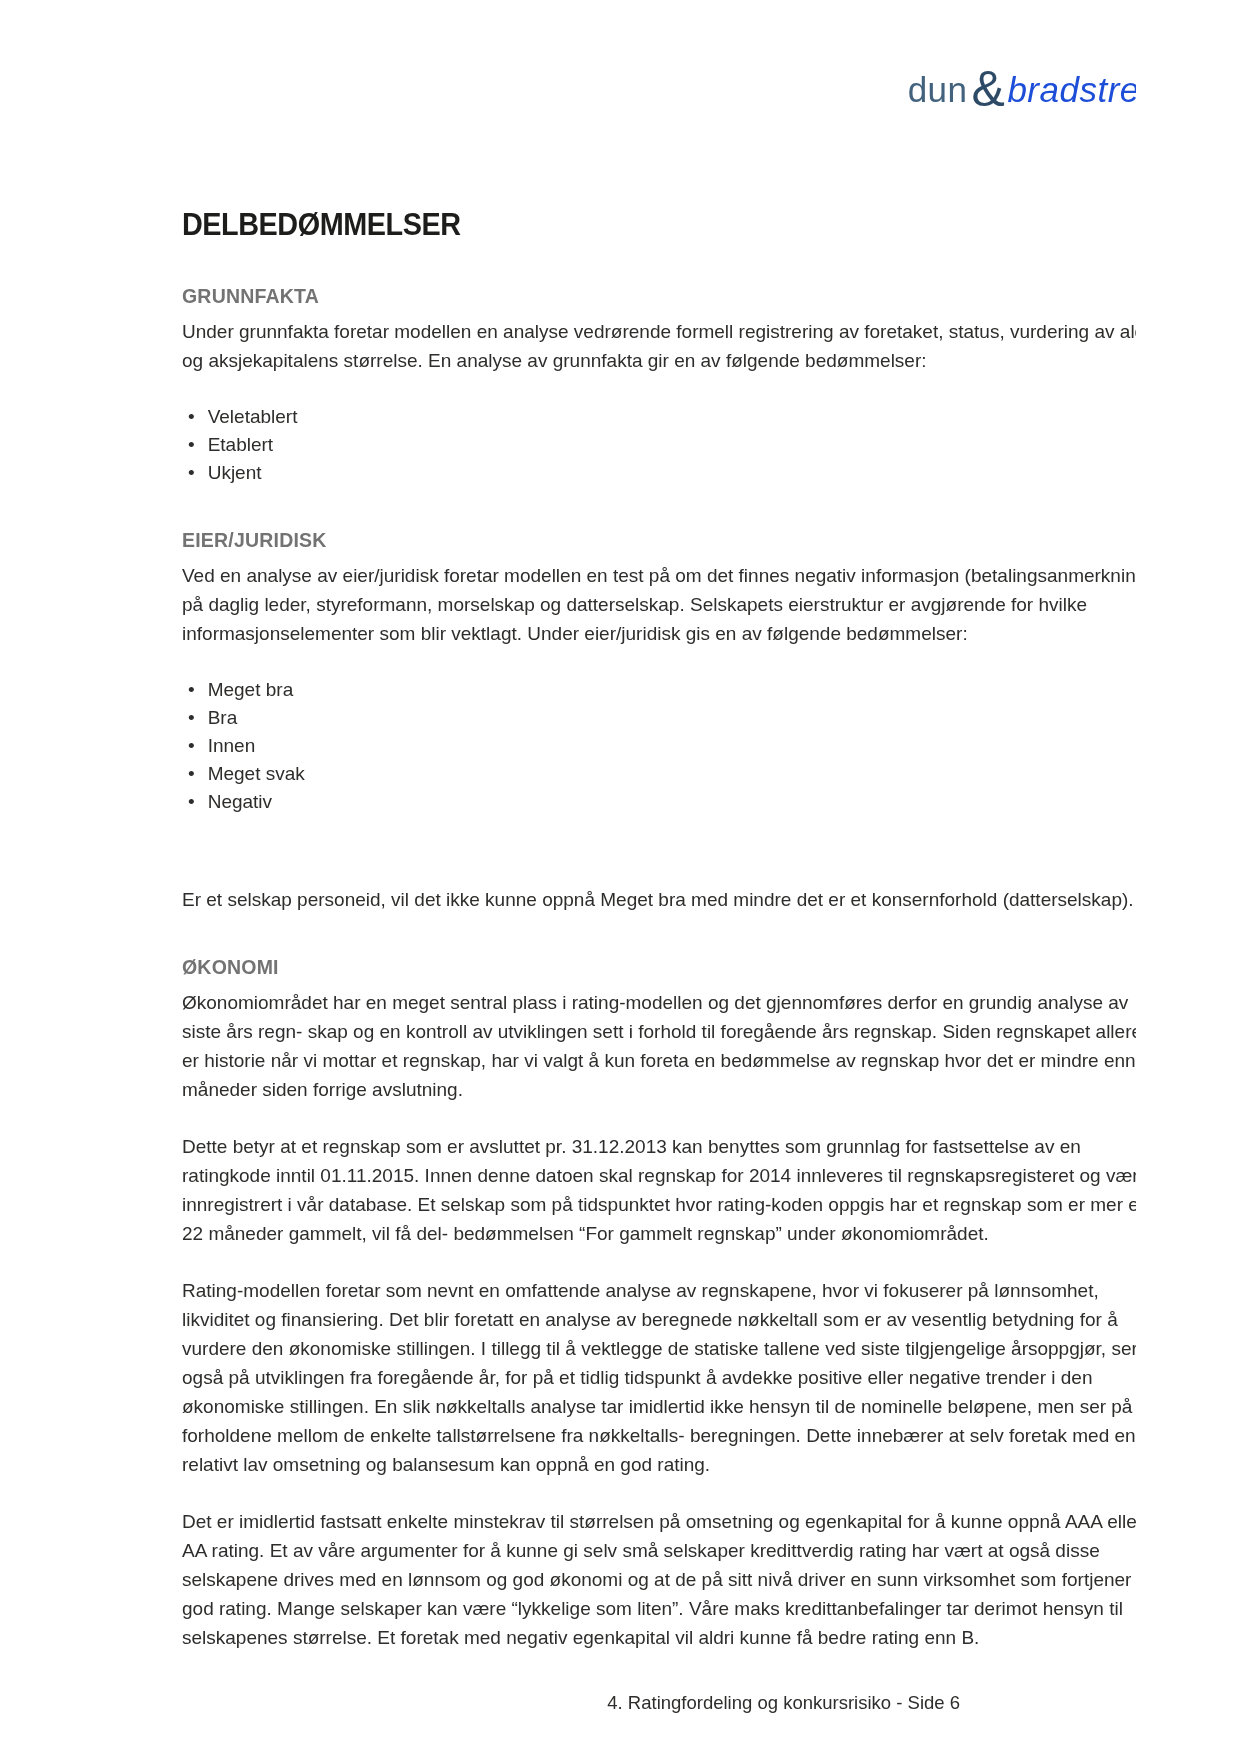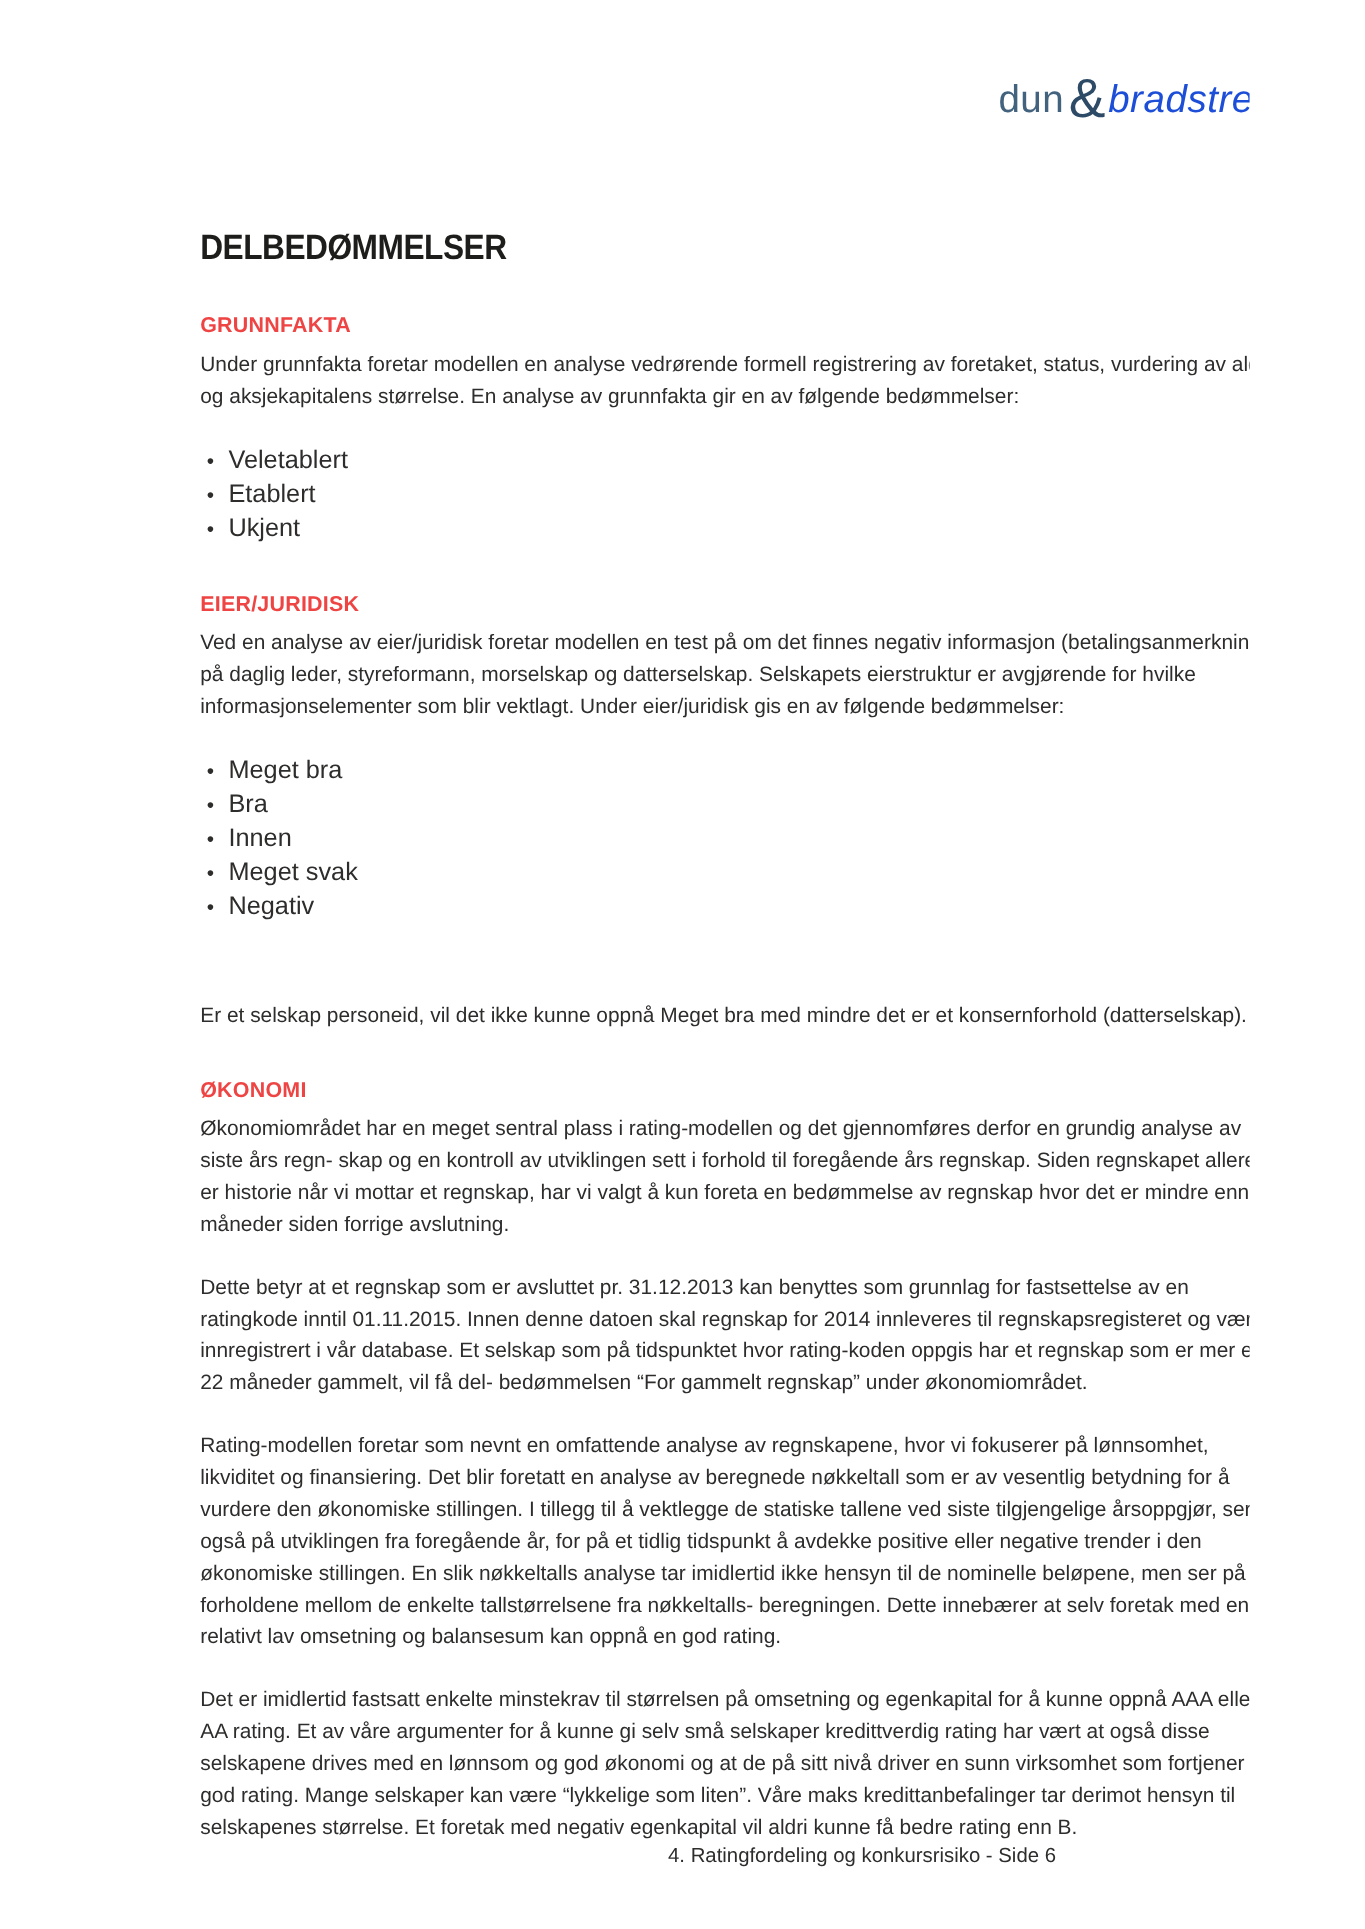--- a/index.html
+++ b/index.html
@@ -61,52 +61,52 @@
     letter-spacing: -0.5px;
     transform: scaleX(0.9);
     transform-origin: left center;
     white-space: nowrap;
   }
   
   .doc-section { margin: 0; }
   .section-heading {
     font-size: 19.5px;
     font-weight: 700;
-    color: #ef4444;
+    color: #737373;
     margin: 42px 0 9px 0;
     letter-spacing: 0.2px;
   }
   .doc-section p {
     font-size: 19px;
     line-height: 29px;
     margin: 0 0 28px 0;
   }
   .doc-section p.note { margin-top: 69px; }
   .bullet-list {
     list-style: none;
     margin: 14px 0 14px 0;
     padding: 0 0 0 6px;
   }
   .bullet-list li {
-    font-size: 23px;
+    font-size: 19px;
     line-height: 28px;
     padding-left: 0;
   }
   .bullet-list li::before {
     content: "\2022";
     font-size: 19px;
     margin-right: 13px;
     position: relative;
     top: 0px;
   }
   
   .page-footer {
     position: absolute;
     right: 176px;
-    bottom: 56px;
+    bottom: 40px;
     font-size: 18.5px;
     color: #2e2d2c;
     white-space: nowrap;
   }
 </style>
 </head>
 <body>
 
 <div class="page">
   <div class="content">

